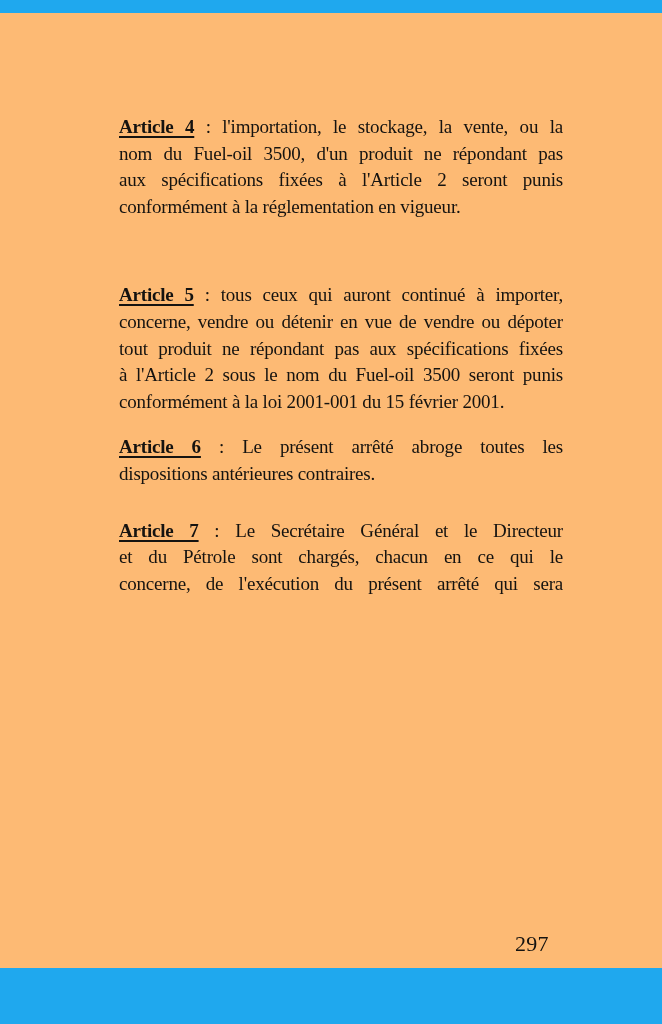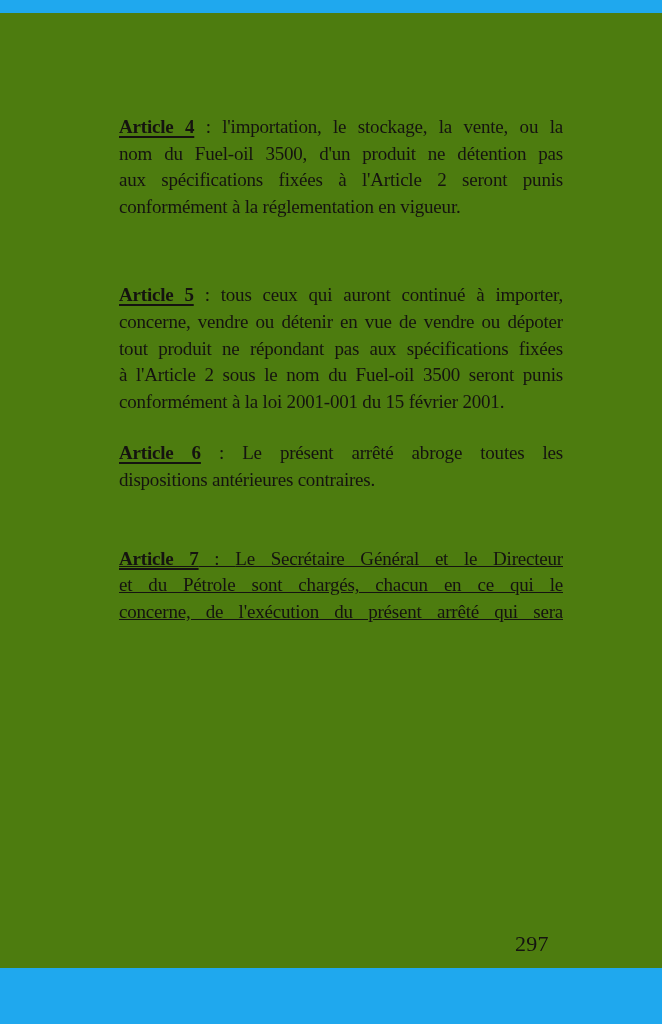--- a/index.html
+++ b/index.html
@@ -1,20 +1,20 @@
 <!DOCTYPE html>
 <html><head>
 <meta charset="utf-8">
 <style>
   html, body { margin: 0; padding: 0; background: #e9e9e9; }
   .page {
     position: relative;
     width: 662px;
     height: 1024px;
-    background: #4d7c0f;
+    background: #fdba74;
     overflow: hidden;
     font-family: "Liberation Serif", "DejaVu Serif", serif;
     color: #151310;
   }
   .bar {
     position: absolute;
     left: 0;
     width: 662px;
     background: #1FA8EE;
   }
@@ -26,22 +26,22 @@
     left: 119px;
     width: 444px;
   }
   .paragraph {
     font-size: 19px;
     line-height: 26.6px;
     letter-spacing: -0.2px;
   }
   .p-art4 { margin-top: 101px; }
   .p-art5 { margin-top: 62px; }
-  .p-art6 { margin-top: 25px; }
-  .p-art7 { margin-top: 52px; text-decoration: underline; }
+  .p-art6 { margin-top: 19px; }
+  .p-art7 { margin-top: 30px; }
   .line {
     text-align: justify;
     text-align-last: justify;
     overflow: hidden;
     white-space: normal;
   }
   .line.last {
     text-align: left;
     text-align-last: left;
   }
@@ -64,21 +64,21 @@
 <body>
 
 <div class="page">
 
   <div class="bar bar-top"></div>
 
   <div class="content">
 
     <div class="paragraph p-art4">
       <div class="line"><span class="art-head">Article 4</span><span> : </span><span>l'importation, le stockage, la vente, ou la</span></div>
-      <div class="line">nom du Fuel-oil 3500, d'un produit ne détention pas</div>
+      <div class="line">nom du Fuel-oil 3500, d'un produit ne répondant pas</div>
       <div class="line">aux spécifications fixées à l'Article 2 seront punis</div>
       <div class="line last">conformément à la réglementation en vigueur.</div>
     </div>
 
     <div class="paragraph p-art5">
       <div class="line"><span class="art-head">Article 5</span><span> : </span><span>tous ceux qui auront continué à importer,</span></div>
       <div class="line">concerne, vendre ou détenir en vue de vendre ou dépoter</div>
       <div class="line">tout produit ne répondant pas aux spécifications fixées</div>
       <div class="line">à l'Article 2 sous le nom du Fuel-oil 3500 seront punis</div>
       <div class="line last">conformément à la loi 2001-001 du 15 février 2001.</div>

